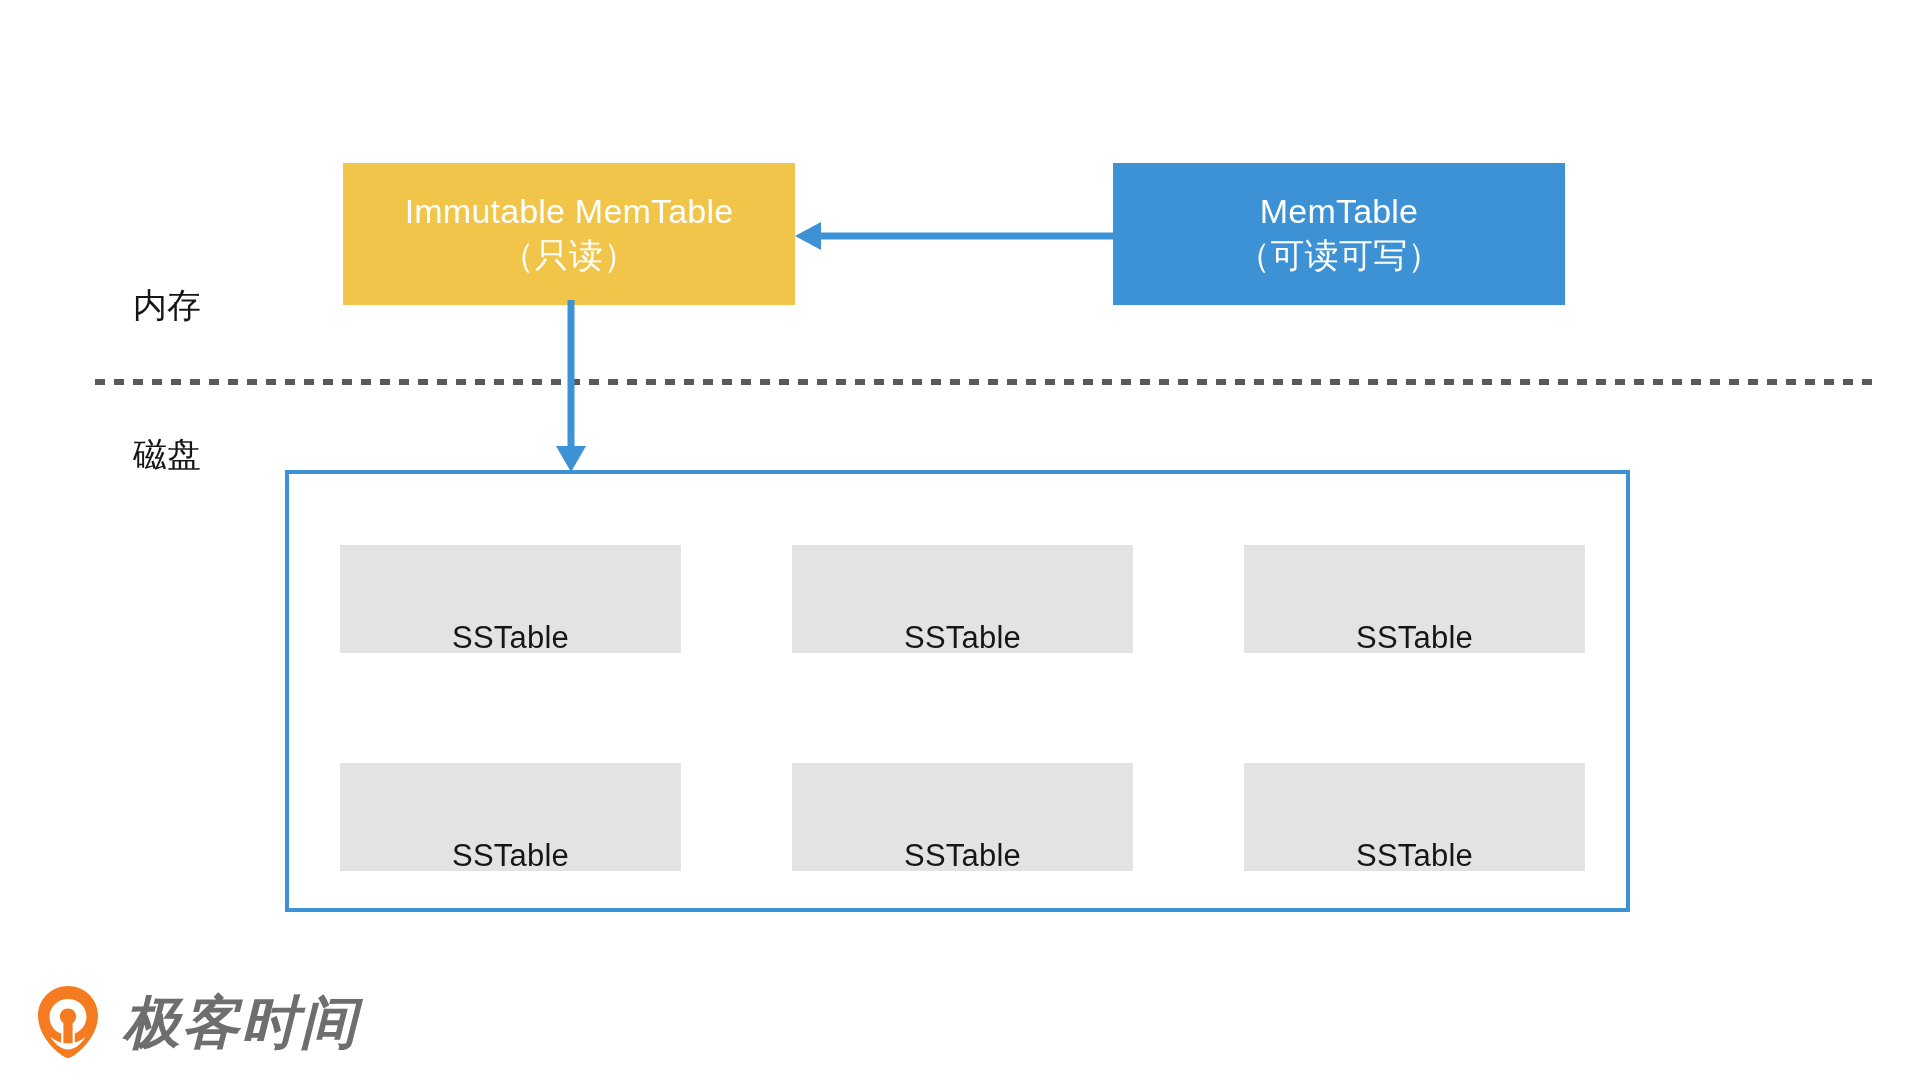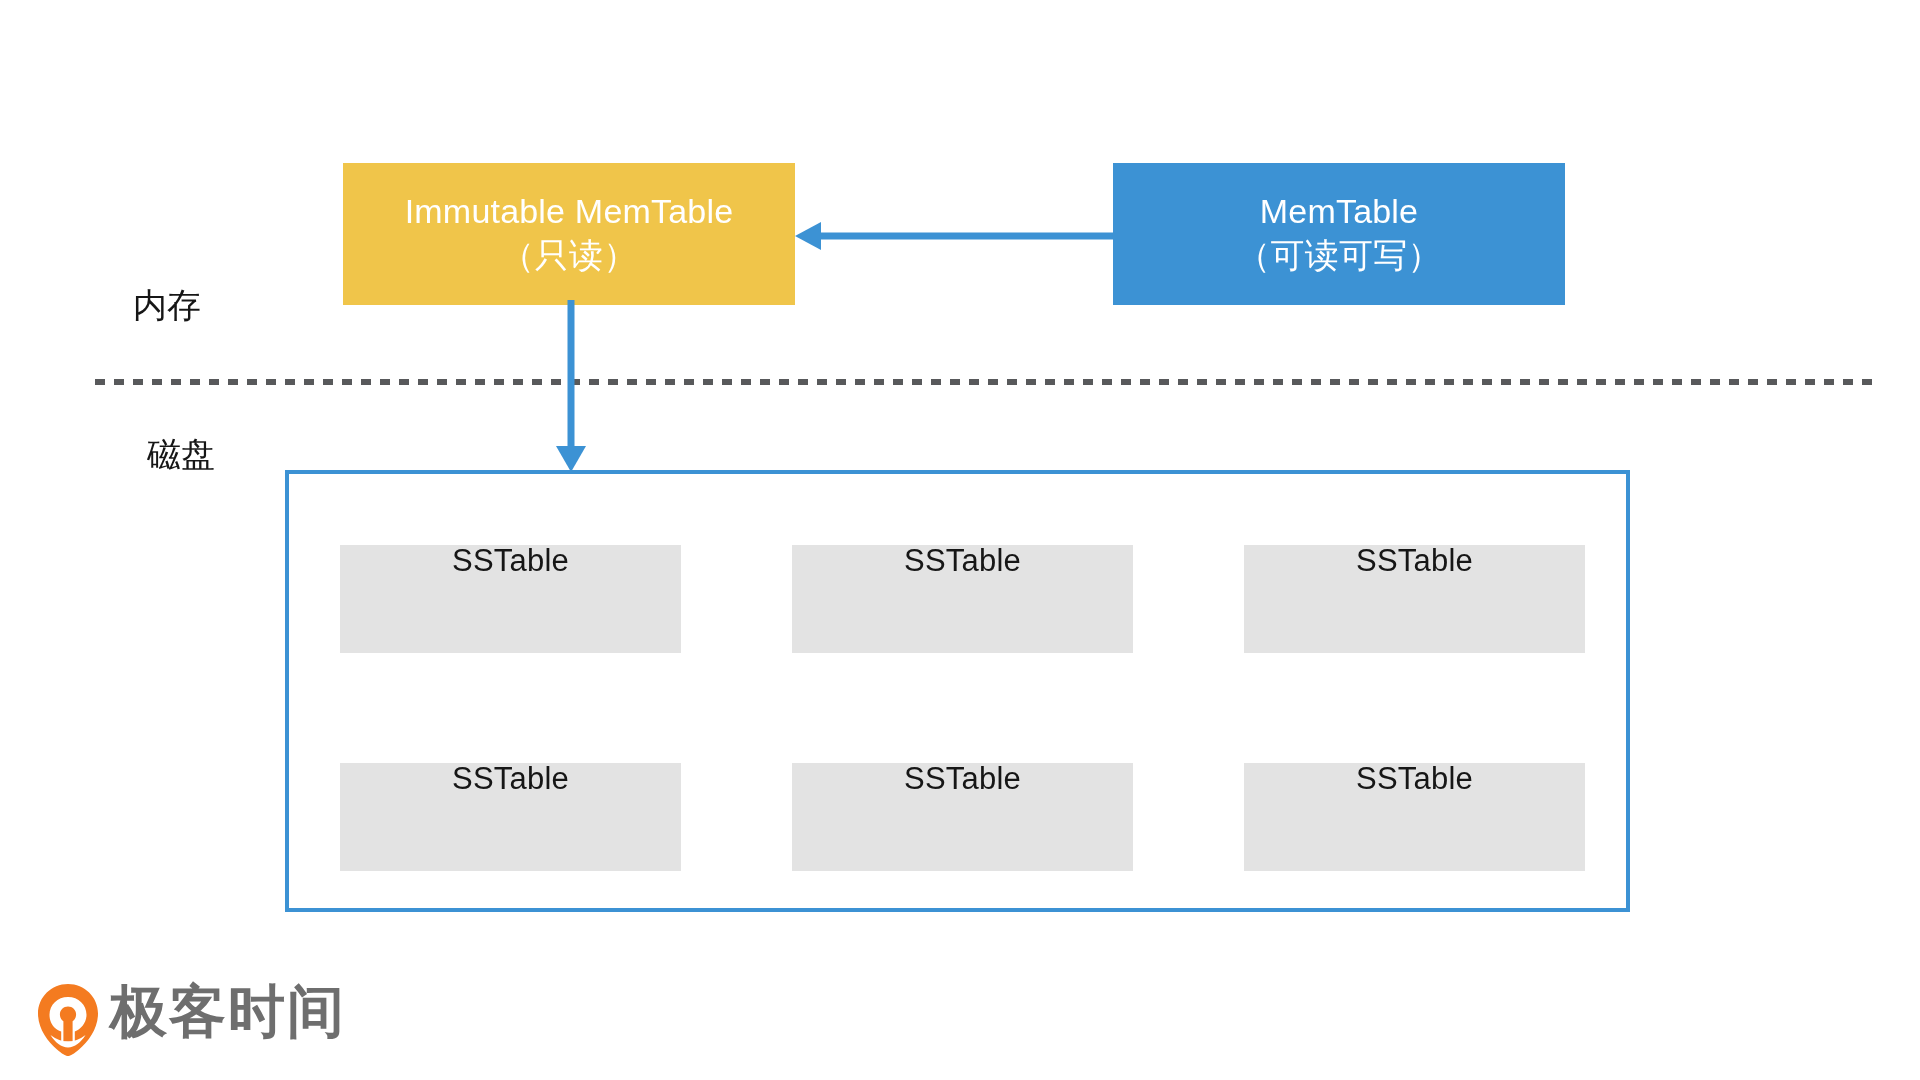--- a/index.html
+++ b/index.html
@@ -60,21 +60,21 @@
 
   
   .tier-label {
     position: absolute;
     color: #161616;
     font-size: 34px;
     line-height: 1;
     white-space: nowrap;
   }
   #memory-tier-label { left: 133px; top: 289px; font-family: Liberation Serif, serif; }
-  #disk-tier-label   { left: 147px; top: 437px; }
+  #disk-tier-label   { left: 133px; top: 437px; }
 
   
   #tier-divider {
     position: absolute;
     left: 95px;
     top: 379px;
     width: 1778px;
     height: 6px;
     background-image: linear-gradient(to right, #58595B 0 10px, rgba(0,0,0,0) 10px 19px);
     background-size: 19px 6px;
@@ -109,38 +109,39 @@
     display: grid;
     grid-template-columns: repeat(3, 341px);
     grid-template-rows: repeat(2, 108px);
     column-gap: 111px;
     row-gap: 110px;
   }
 
   .sstable-cell {
     background: #E3E3E3;
     display: flex;
-    align-items: flex-start;
+    align-items: flex-end;
     justify-content: center;
     color: #161616;
     font-size: 31px;
     line-height: 1;
     letter-spacing: 0.2px;
     white-space: nowrap;
   }
 
   
   #brand-logo {
     position: absolute;
     left: 37px;
     top: 983px;
     height: 78px;
     display: flex;
-    align-items: flex-start;
-    gap: 11px;
+    align-items: center;
+    gap: 24px;
+    font-style: italic;
   }
   #brand-mark {
     width: 62px;
     height: 74px;
     flex: 0 0 auto;
   }
   #brand-wordmark {
     color: #6E6E6E;
     font-size: 57px;
     line-height: 1;

